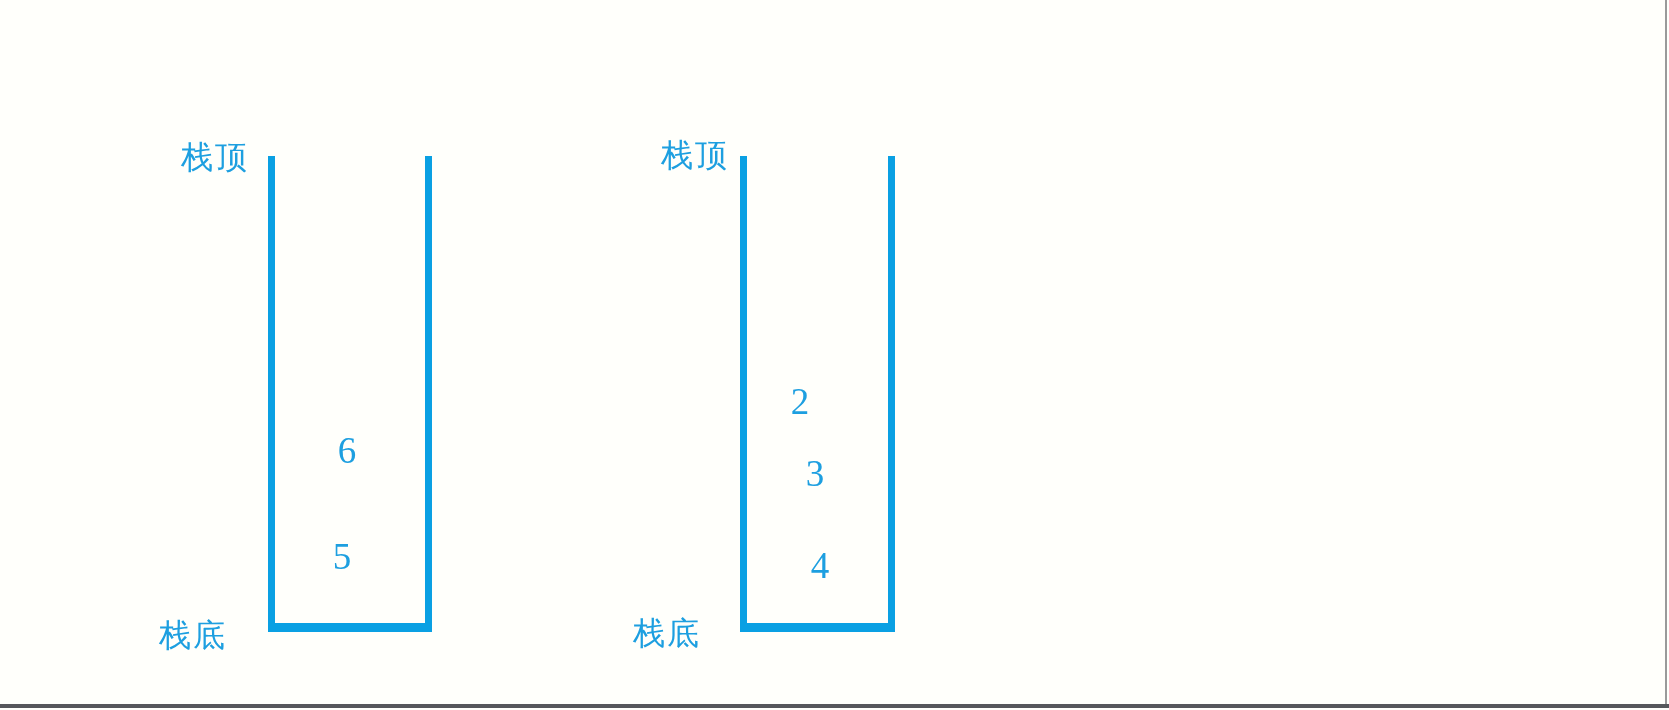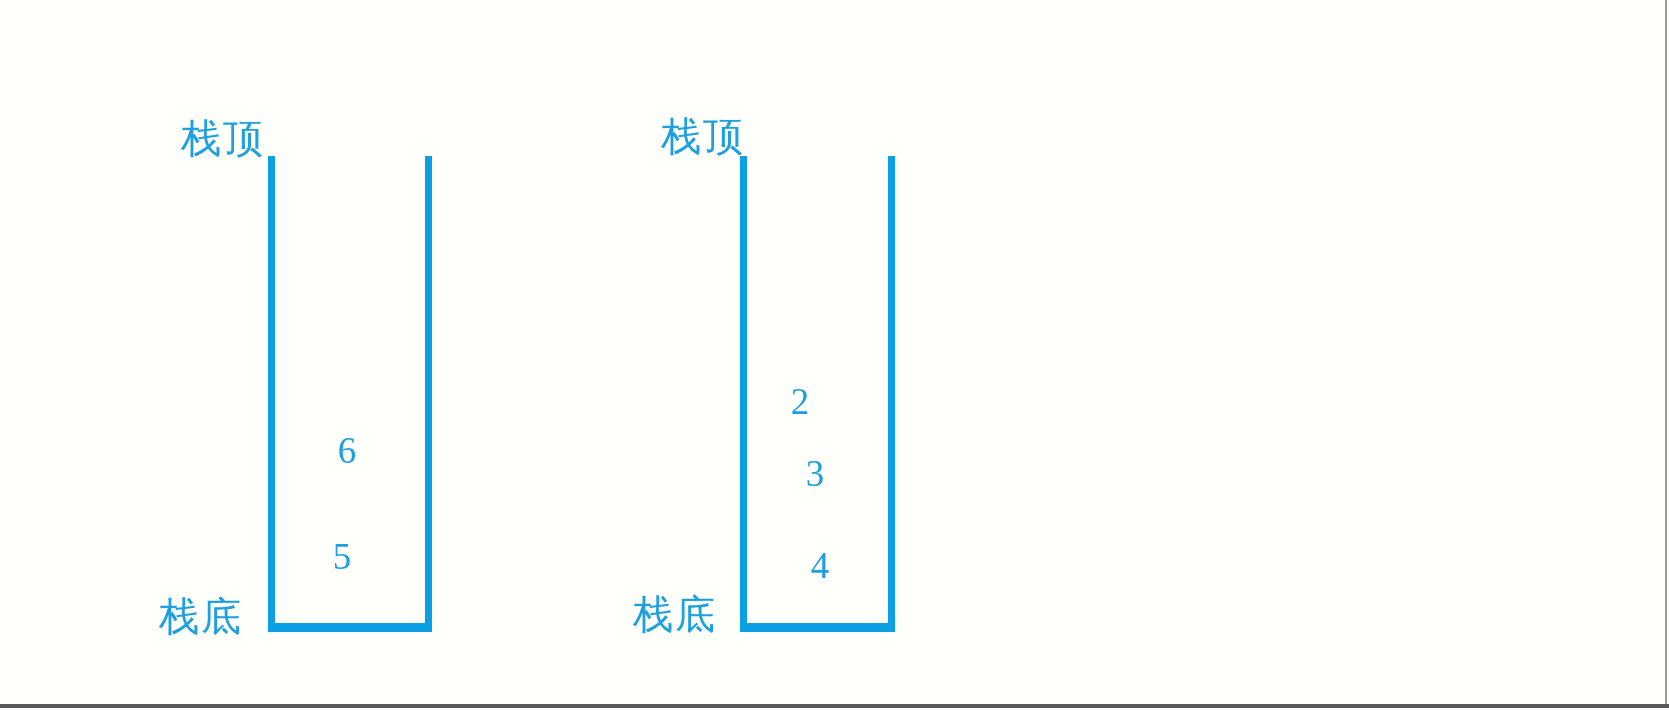--- a/index.html
+++ b/index.html
@@ -21,24 +21,25 @@
     border-left-width:7px;
     border-right-width:7px;
     border-bottom-width:9px;
     background:transparent;
   }
   .u-a{left:268px;top:156px;width:164px;height:476px;}
   .u-b{left:740px;top:156px;width:155px;height:476px;}
 
   .lbl{
     position:absolute;
-    font-size:40px;
+    font-size:32px;
     line-height:1;
     white-space:nowrap;
     letter-spacing:2px;
+    margin-top:22px;
   }
   .lbl-a-top{left:181px;top:119px;}
   .lbl-a-bottom{left:159px;top:597px;}
   .lbl-b-top{left:661px;top:117px;}
   .lbl-b-bottom{left:633px;top:595px;}
 
   .digit{
     position:absolute;
     font-size:37px;
     line-height:1;

